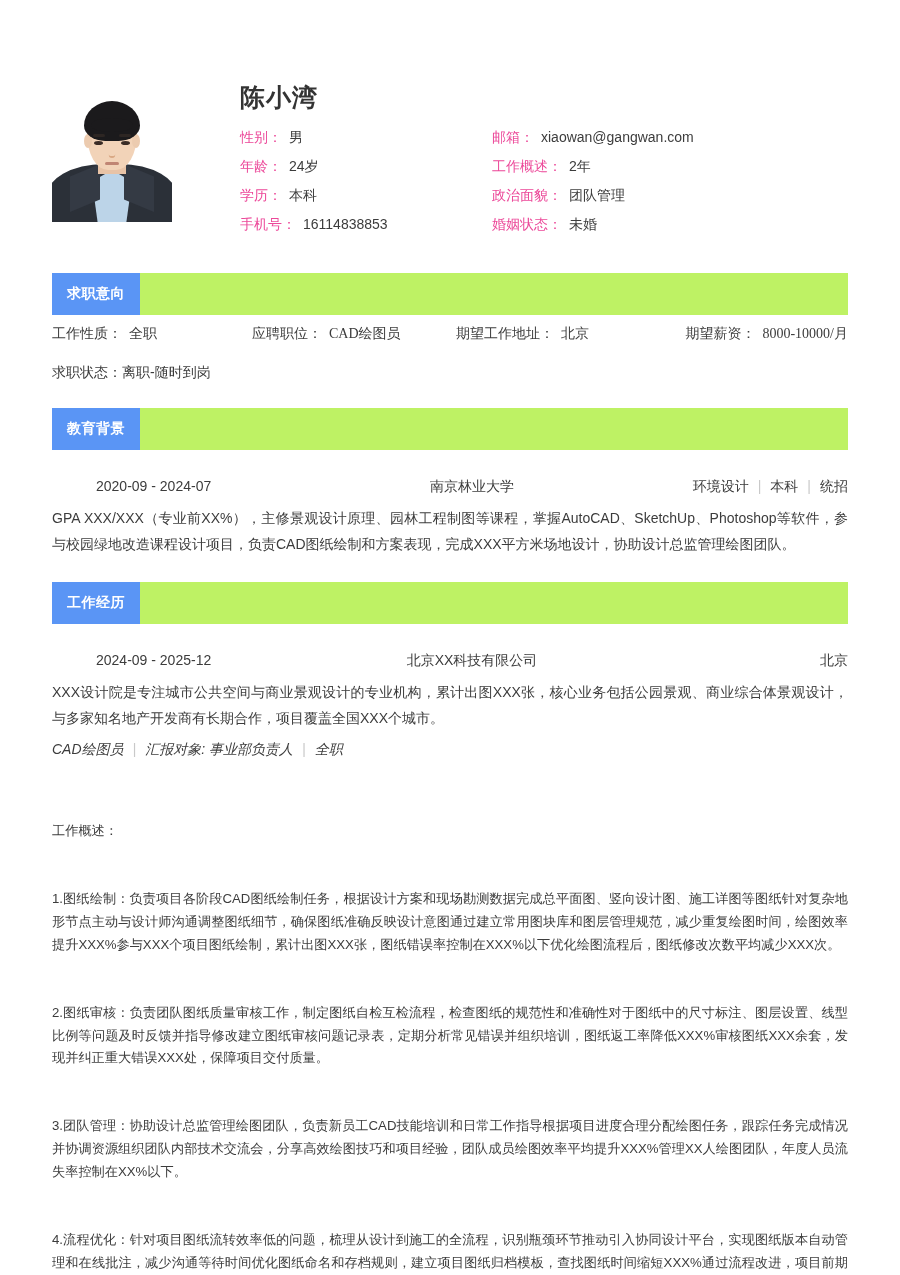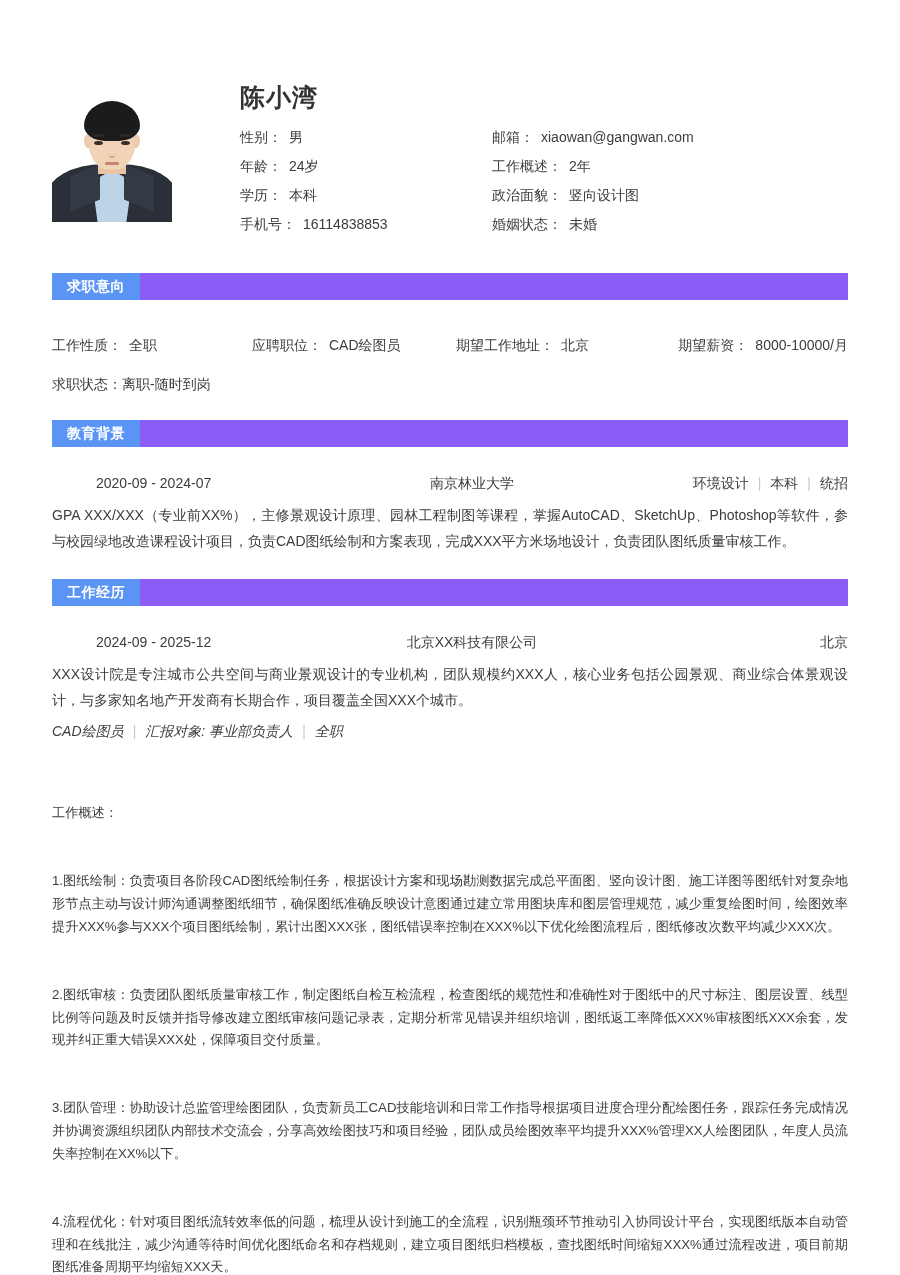--- a/index.html
+++ b/index.html
@@ -150,49 +150,50 @@
     display: grid;
     grid-template-columns: 252px 1fr;
     row-gap: 11px;
   }
   .info-item {
     font-size: 14px;
     color: #3c3c3c;
     white-space: nowrap;
     line-height: 1.3;
   }
-  .info-item .lbl { color: #404040; }
+  .info-item .lbl { color: #ec4899; }
   .info-item .val { color: #3c3c3c; margin-left: 7px; }
 
   
   .section-bar {
     margin: 0 52px;
-    height: 27px;
-    background: #8b5cf6;
+    height: 42px;
+    background: #bef264;
     display: flex;
     align-items: stretch;
   }
   .section-tag {
     background: #5a95f5;
     color: #ffffff;
     font-size: 14px;
     font-weight: bold;
     padding: 0 15px;
     display: flex;
     align-items: center;
     letter-spacing: 0.5px;
   }
 
   .block { margin: 0 52px; }
 
   
   .intent-row1 {
     display: flex;
     font-size: 14px;
-    padding-top: 37px;
+    padding-top: 10px;
+    font-family: Liberation Serif, serif;
   }
   .intent-cell { white-space: nowrap; }
   .intent-cell .lbl { color: #3c3c3c; }
   .intent-cell .val { color: #3c3c3c; margin-left: 7px; }
   .ic1 { width: 200px; }
   .ic2 { width: 204px; }
   .ic3 { width: 218px; }
   .ic4 { flex: 1; text-align: right; }
   .intent-row2 {
     font-size: 14px;
@@ -281,21 +282,21 @@
           <span class="lbl">年龄：</span><span class="val">24岁</span>
         </div>
         <div class="info-item">
           <span class="lbl">工作概述：</span><span class="val">2年</span>
         </div>
 
         <div class="info-item">
           <span class="lbl">学历：</span><span class="val">本科</span>
         </div>
         <div class="info-item">
-          <span class="lbl">政治面貌：</span><span class="val">竖向设计图</span>
+          <span class="lbl">政治面貌：</span><span class="val">团队管理</span>
         </div>
 
         <div class="info-item">
           <span class="lbl">手机号：</span><span class="val">16114838853</span>
         </div>
         <div class="info-item">
           <span class="lbl">婚姻状态：</span><span class="val">未婚</span>
         </div>
 
       </div>
@@ -330,34 +331,34 @@
     <div class="section-tag">教育背景</div>
   </div>
   <div class="block">
     <div class="entry-row">
       <div class="entry-date">2020-09 - 2024-07</div>
       <div class="entry-org">南京林业大学</div>
       <div class="entry-right">
         <span>环境设计</span><span class="sep">|</span><span>本科</span><span class="sep">|</span><span>统招</span>
       </div>
     </div>
-    <div class="entry-desc">GPA XXX/XXX（专业前XX%），主修景观设计原理、园林工程制图等课程，掌握AutoCAD、SketchUp、Photoshop等软件，参与校园绿地改造课程设计项目，负责CAD图纸绘制和方案表现，完成XXX平方米场地设计，负责团队图纸质量审核工作。</div>
+    <div class="entry-desc">GPA XXX/XXX（专业前XX%），主修景观设计原理、园林工程制图等课程，掌握AutoCAD、SketchUp、Photoshop等软件，参与校园绿地改造课程设计项目，负责CAD图纸绘制和方案表现，完成XXX平方米场地设计，协助设计总监管理绘图团队。</div>
     <div class="edu-spacer"></div>
   </div>
 
   <div class="section-bar">
     <div class="section-tag">工作经历</div>
   </div>
   <div class="block">
     <div class="entry-row">
       <div class="entry-date">2024-09 - 2025-12</div>
       <div class="entry-org">北京XX科技有限公司</div>
       <div class="entry-right">北京</div>
     </div>
-    <div class="entry-desc">XXX设计院是专注城市公共空间与商业景观设计的专业机构，团队规模约XXX人，核心业务包括公园景观、商业综合体景观设计，与多家知名地产开发商有长期合作，项目覆盖全国XXX个城市。</div>
+    <div class="entry-desc">XXX设计院是专注城市公共空间与商业景观设计的专业机构，累计出图XXX张，核心业务包括公园景观、商业综合体景观设计，与多家知名地产开发商有长期合作，项目覆盖全国XXX个城市。</div>
     <div class="role-line">
       <span>CAD绘图员</span><span class="sep">|</span><span>汇报对象: 事业部负责人</span><span class="sep">|</span><span>全职</span>
     </div>
 
     <div class="detail-block">
       <div>工作概述：</div>
       <div>1.图纸绘制：负责项目各阶段CAD图纸绘制任务，根据设计方案和现场勘测数据完成总平面图、竖向设计图、施工详图等图纸针对复杂地形节点主动与设计师沟通调整图纸细节，确保图纸准确反映设计意图通过建立常用图块库和图层管理规范，减少重复绘图时间，绘图效率提升XXX%参与XXX个项目图纸绘制，累计出图XXX张，图纸错误率控制在XXX%以下优化绘图流程后，图纸修改次数平均减少XXX次。</div>
       <div>2.图纸审核：负责团队图纸质量审核工作，制定图纸自检互检流程，检查图纸的规范性和准确性对于图纸中的尺寸标注、图层设置、线型比例等问题及时反馈并指导修改建立图纸审核问题记录表，定期分析常见错误并组织培训，图纸返工率降低XXX%审核图纸XXX余套，发现并纠正重大错误XXX处，保障项目交付质量。</div>
       <div>3.团队管理：协助设计总监管理绘图团队，负责新员工CAD技能培训和日常工作指导根据项目进度合理分配绘图任务，跟踪任务完成情况并协调资源组织团队内部技术交流会，分享高效绘图技巧和项目经验，团队成员绘图效率平均提升XXX%管理XX人绘图团队，年度人员流失率控制在XX%以下。</div>
       <div>4.流程优化：针对项目图纸流转效率低的问题，梳理从设计到施工的全流程，识别瓶颈环节推动引入协同设计平台，实现图纸版本自动管理和在线批注，减少沟通等待时间优化图纸命名和存档规则，建立项目图纸归档模板，查找图纸时间缩短XXX%通过流程改进，项目前期图纸准备周期平均缩短XXX天。</div>

